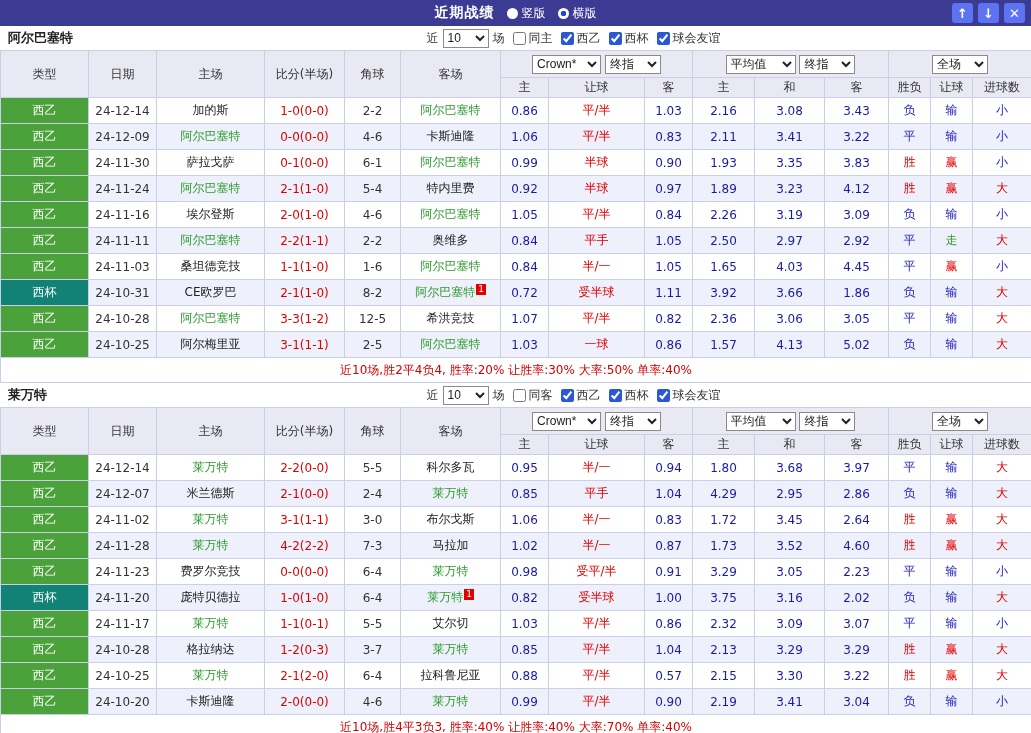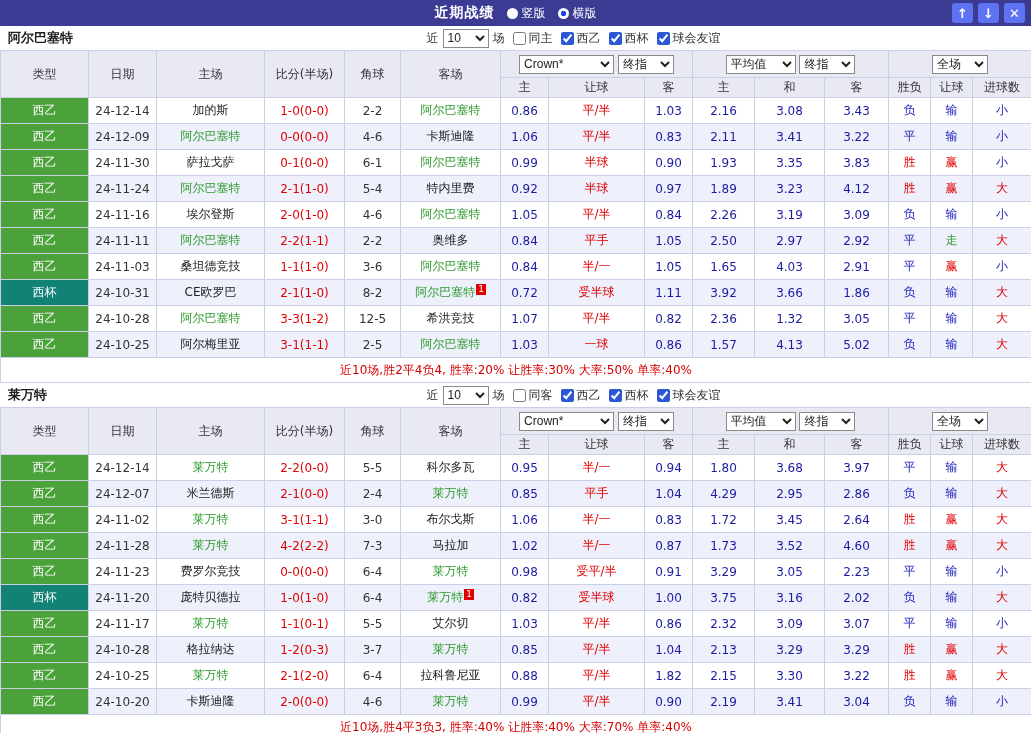--- a/index.html
+++ b/index.html
@@ -19,21 +19,21 @@
 
   
   .section-titlebar{height:24px;position:relative;display:flex;align-items:center;background:#fff}
   .team-title{position:absolute;left:8px;font-weight:bold;font-size:13px;color:#222}
   .filter{margin:0 auto;transform:translateX(58px);display:flex;align-items:center;gap:4px}
   .filter label{display:flex;align-items:center;gap:1px;cursor:pointer}
   input[type=checkbox]{width:13px;height:13px;accent-color:#2b57d5;margin:0 2px 0 4px}
 
   select{font-size:12px;height:19px;border:1px solid #8a8a8a;background:#fff;color:#222}
   .sel-count{width:46px}
-  .sel-bm{width:95px}
+  .sel-bm{width:69px}
   .sel-fin{width:56px}
   .sel-avg{width:70px}
   .sel-full{width:56px}
 
   
   table{border-collapse:collapse;width:1031px;table-layout:fixed}
   th,td{border:1px solid #c9cfe6;text-align:center;font-weight:normal;overflow:hidden;white-space:nowrap;font-size:12px}
   thead th{background:#e9e9f4;color:#333}
   thead tr.h1 th{height:27px}
   thead tr.h2 th{height:20px}
@@ -253,28 +253,28 @@
           <td class="navy">2.92</td>
           <td style="color: rgb(34, 34, 187);">平</td>
           <td style="color: rgb(46, 155, 46);">走</td>
           <td style="color: rgb(224, 0, 0);">大</td>
         </tr>
         <tr>
           <td class="league-td" style="background: rgb(75, 162, 58);">西乙</td>
           <td>24-11-03</td>
           <td><span class="team">桑坦德竞技</span></td>
           <td class="score">1-1(1-0)</td>
-          <td>3-6</td>
+          <td>1-6</td>
           <td><span class="team focal">阿尔巴塞特</span></td>
           <td class="navy">0.84</td>
           <td class="hcap">半/一</td>
           <td class="navy">1.05</td>
           <td class="navy">1.65</td>
           <td class="navy">4.03</td>
-          <td class="navy">2.91</td>
+          <td class="navy">4.45</td>
           <td style="color: rgb(34, 34, 187);">平</td>
           <td style="color: rgb(224, 0, 0);">赢</td>
           <td style="color: rgb(34, 34, 187);">小</td>
         </tr>
         <tr>
           <td class="league-td" style="background: rgb(18, 130, 119);">西杯</td>
           <td>24-10-31</td>
           <td><span class="team">CE欧罗巴</span></td>
           <td class="score">2-1(1-0)</td>
           <td>8-2</td>
@@ -293,21 +293,21 @@
           <td class="league-td" style="background: rgb(75, 162, 58);">西乙</td>
           <td>24-10-28</td>
           <td><span class="team focal">阿尔巴塞特</span></td>
           <td class="score">3-3(1-2)</td>
           <td>12-5</td>
           <td><span class="team">希洪竞技</span></td>
           <td class="navy">1.07</td>
           <td class="hcap">平/半</td>
           <td class="navy">0.82</td>
           <td class="navy">2.36</td>
-          <td class="navy">1.32</td>
+          <td class="navy">3.06</td>
           <td class="navy">3.05</td>
           <td style="color: rgb(34, 34, 187);">平</td>
           <td style="color: rgb(34, 34, 187);">输</td>
           <td style="color: rgb(224, 0, 0);">大</td>
         </tr>
         <tr>
           <td class="league-td" style="background: rgb(75, 162, 58);">西乙</td>
           <td>24-10-25</td>
           <td><span class="team">阿尔梅里亚</span></td>
           <td class="score">3-1(1-1)</td>
@@ -546,21 +546,21 @@
         </tr>
         <tr>
           <td class="league-td" style="background: rgb(75, 162, 58);">西乙</td>
           <td>24-10-25</td>
           <td><span class="team focal">莱万特</span></td>
           <td class="score">2-1(2-0)</td>
           <td>6-4</td>
           <td><span class="team">拉科鲁尼亚</span></td>
           <td class="navy">0.88</td>
           <td class="hcap">平/半</td>
-          <td class="navy">1.82</td>
+          <td class="navy">0.57</td>
           <td class="navy">2.15</td>
           <td class="navy">3.30</td>
           <td class="navy">3.22</td>
           <td style="color: rgb(224, 0, 0);">胜</td>
           <td style="color: rgb(224, 0, 0);">赢</td>
           <td style="color: rgb(224, 0, 0);">大</td>
         </tr>
         <tr>
           <td class="league-td" style="background: rgb(75, 162, 58);">西乙</td>
           <td>24-10-20</td>

